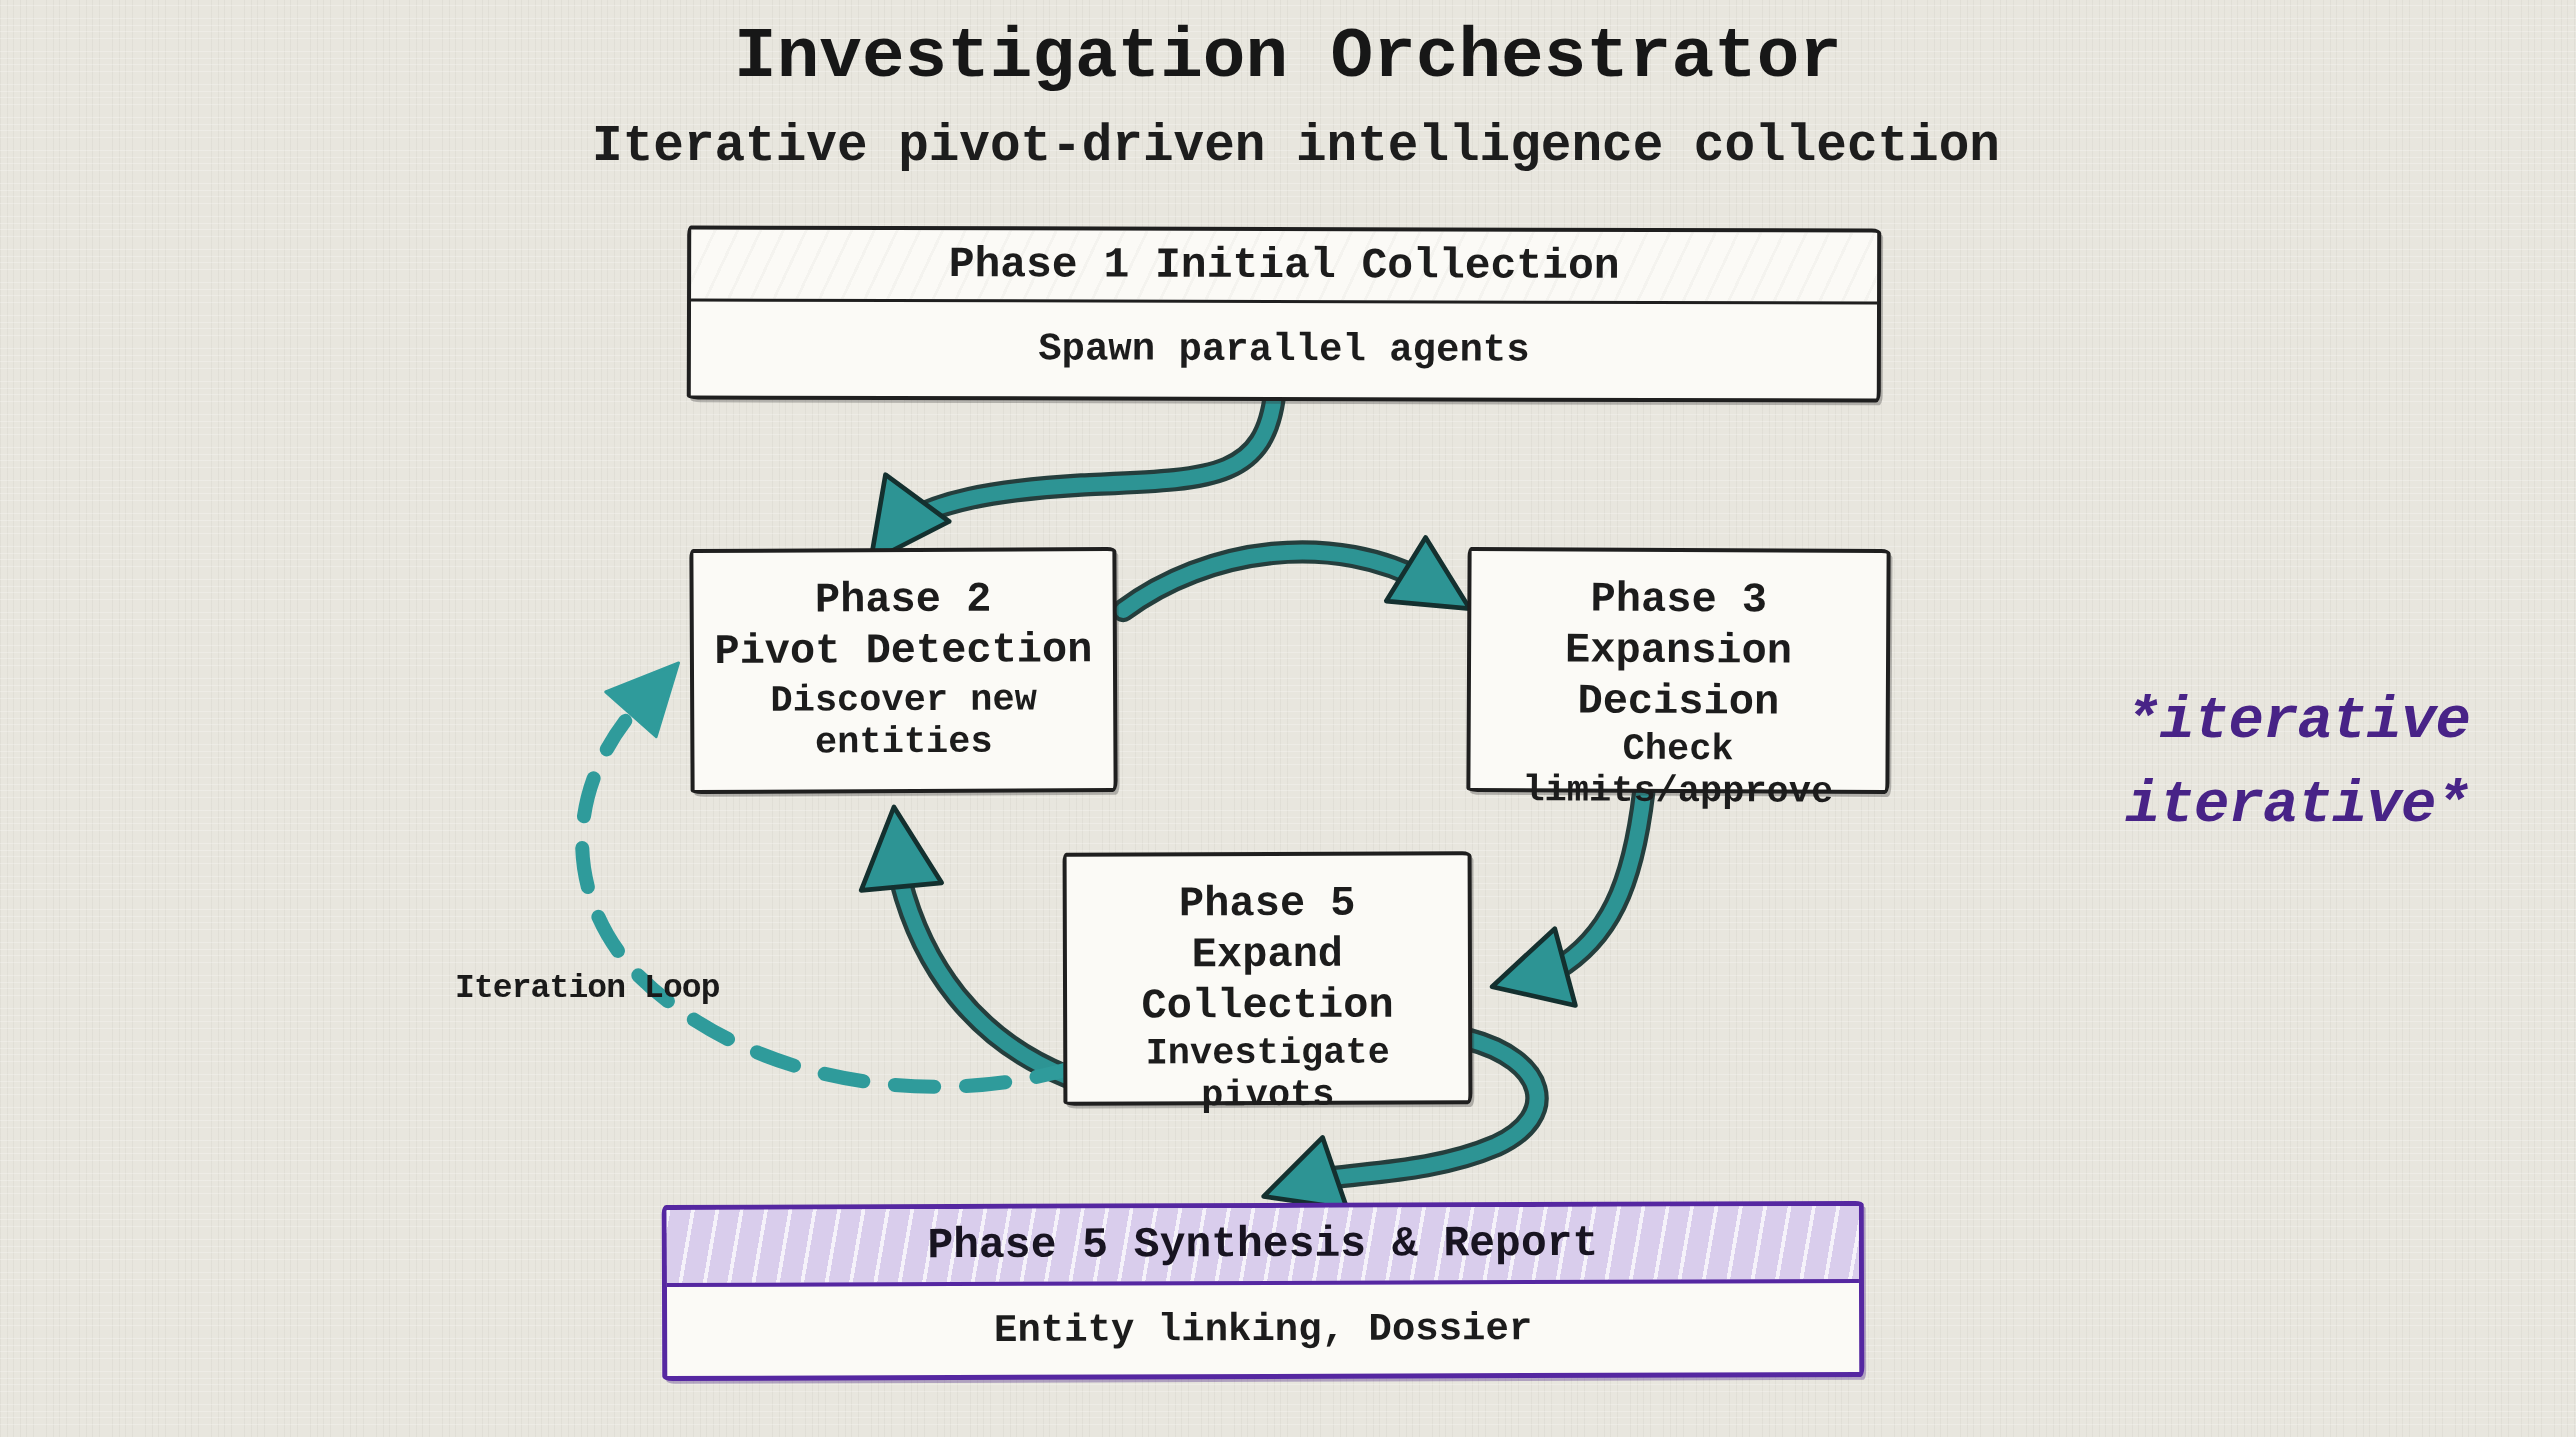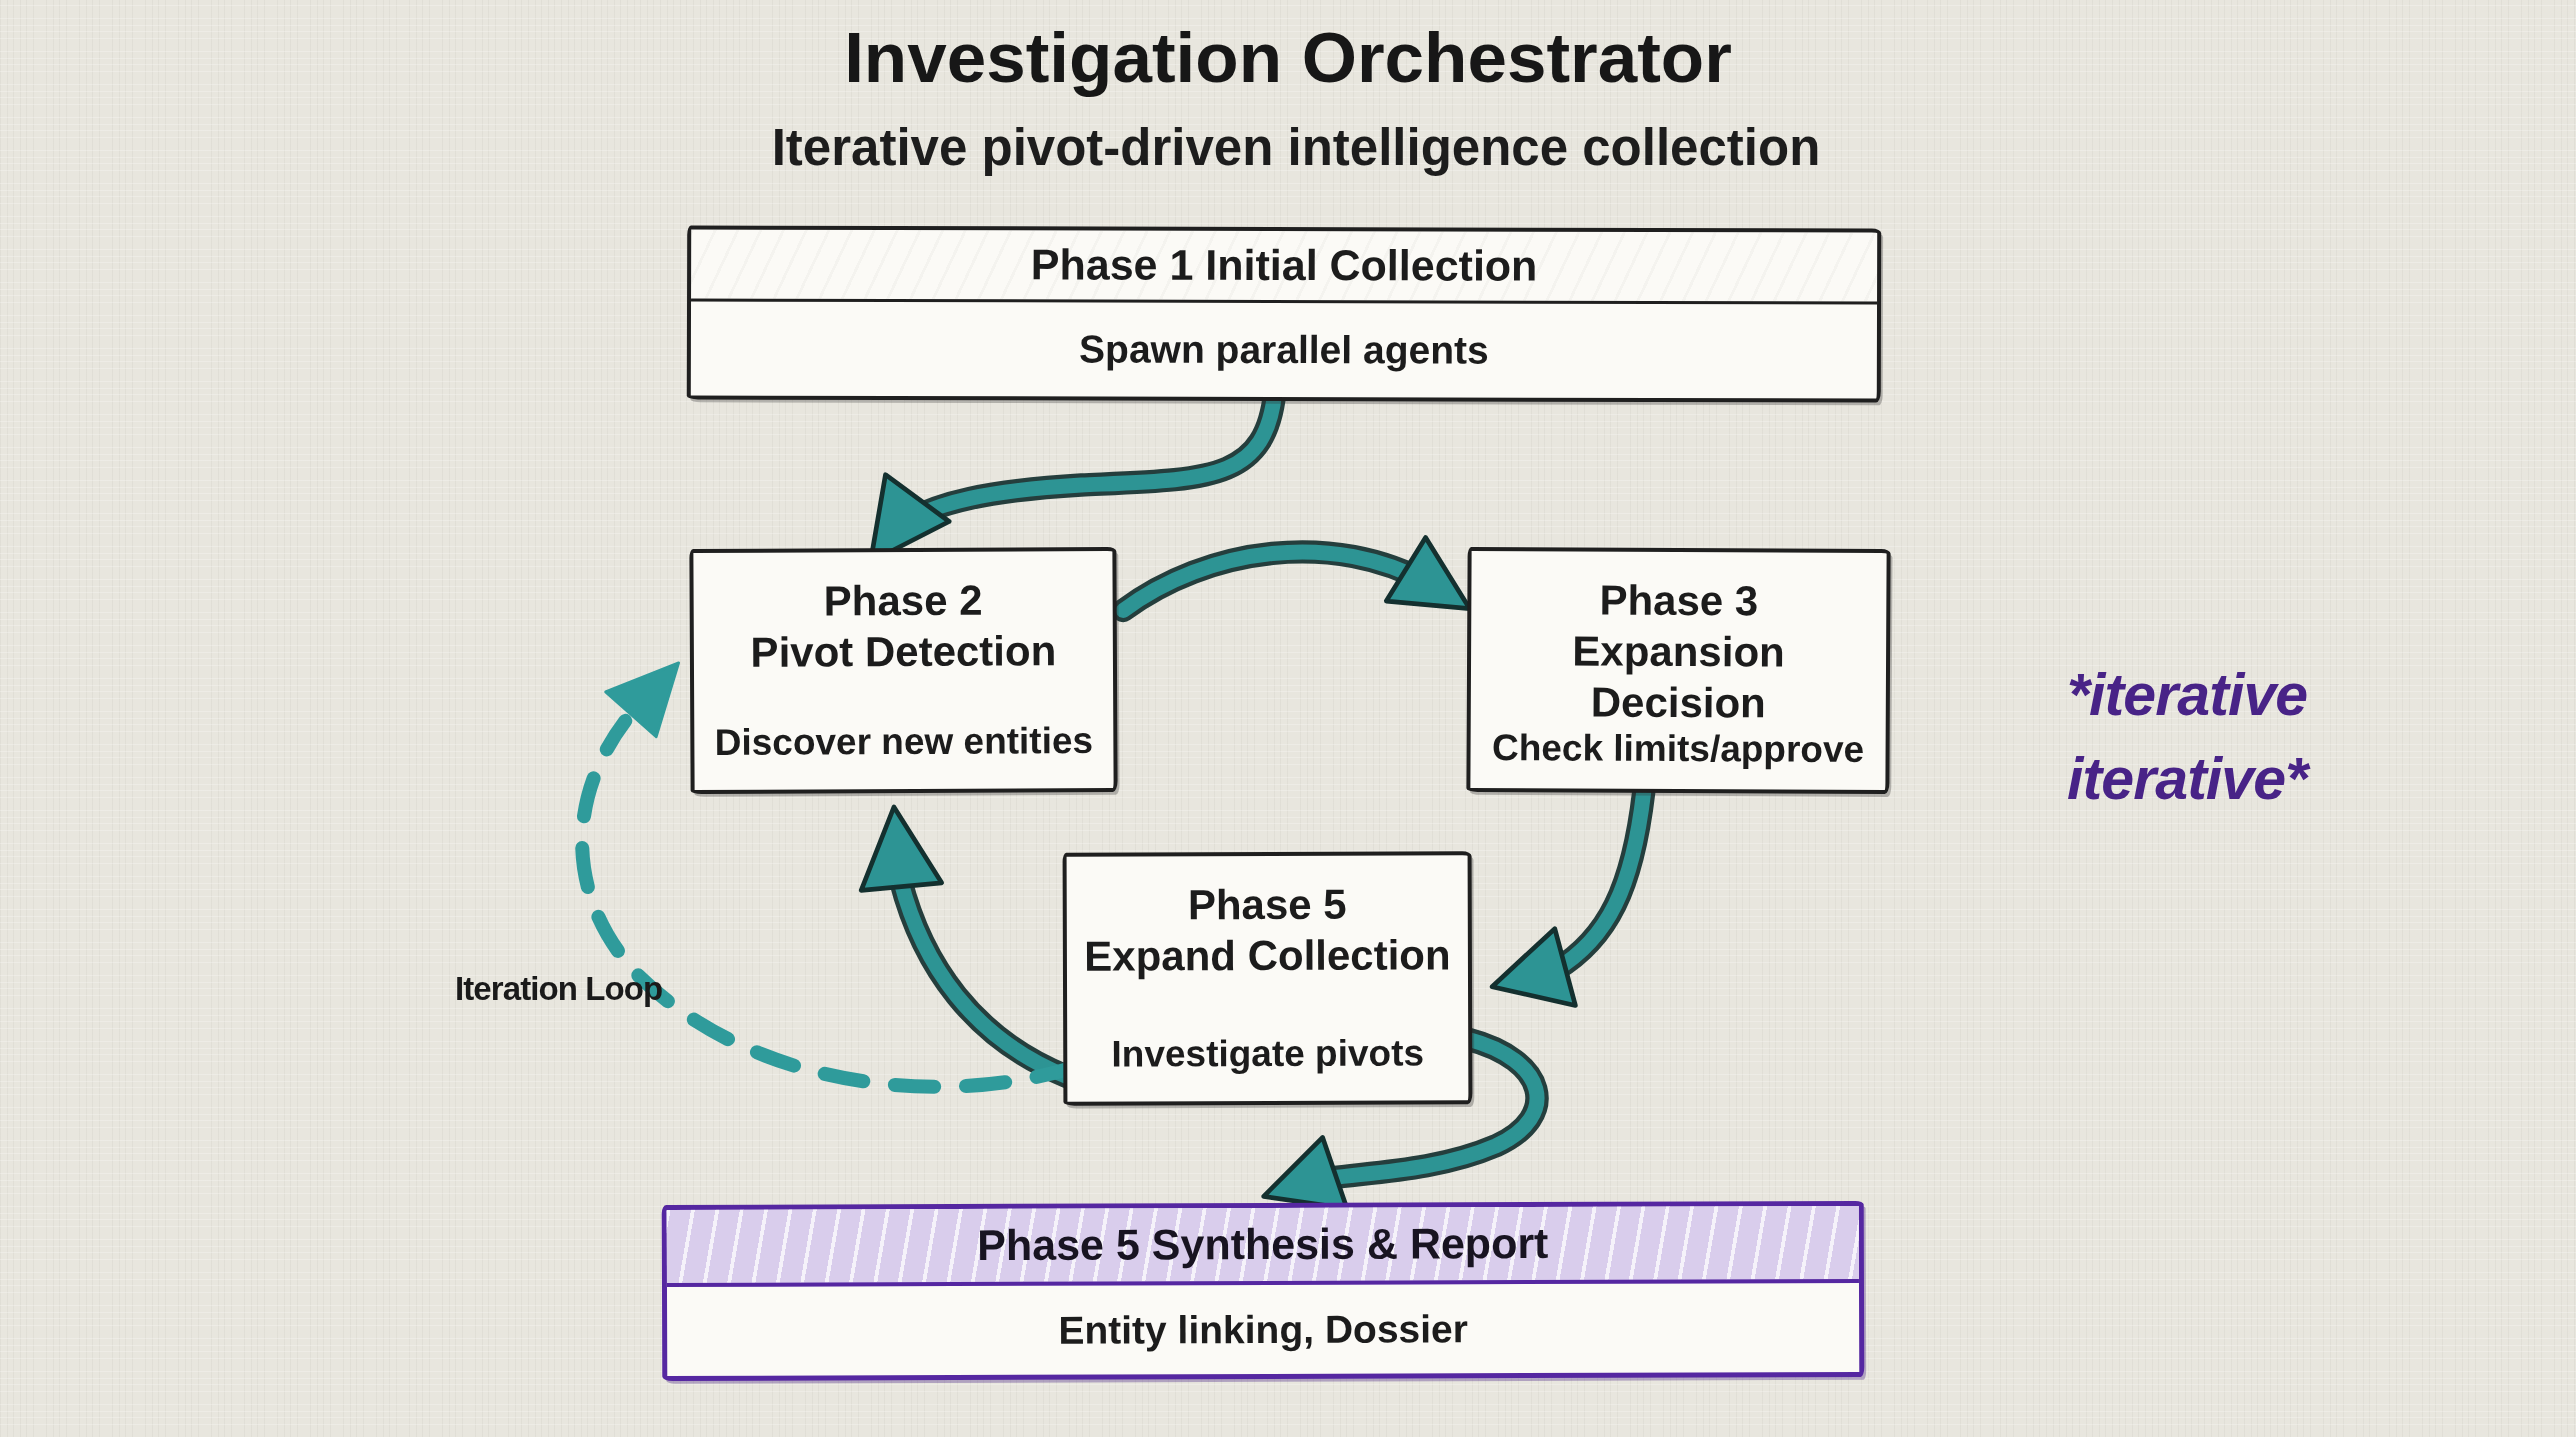--- a/index.html
+++ b/index.html
@@ -5,21 +5,21 @@
   html, body { margin: 0; padding: 0; background: #e8e6de; }
   .canvas {
     position: relative;
     width: 2576px;
     height: 1438px;
     overflow: hidden;
     background-color: #e8e6de;
     background-image:
       repeating-linear-gradient(0deg, rgba(255,255,255,0.25) 0 0.9px, transparent 0.9px 6.6px),
       repeating-linear-gradient(90deg, rgba(190,188,178,0.18) 0 0.9px, transparent 0.9px 6.6px);
-    font-family: Liberation Sans, sans-serif;
+    font-family: Liberation Mono, monospace;
     color: #1c1c1c;
   }
   .title {
     position: absolute; left: 0; right: 0; top: 17px;
     text-align: center;
     font-size: 71px; font-weight: 700; letter-spacing: 0px;
     color: #171717;
   }
   .subtitle {
     position: absolute; left: 0; right: 0; top: 118px;
@@ -70,22 +70,22 @@
     color: #181421;
   }
   .iteration-label {
     position: absolute; z-index: 3;
     left: 455px; top: 970px;
     font-size: 33px; font-weight: 600; color: #1a1a1a;
     letter-spacing: -0.9px;
   }
   .side-note {
     position: absolute; z-index: 3;
-    left: 2067px; top: 654px; width: 403px;
-    text-align: left;
+    left: 2067px; top: 680px; width: 403px;
+    text-align: right;
     font-size: 59px; font-weight: 800; font-style: italic;
     line-height: 1.42;
     color: #482387;
     letter-spacing: -0.9px;
   }
   .arrow-core { fill: none; stroke: #2d9494; stroke-width: 16; stroke-linecap: round; }
   .arrow-under { fill: none; stroke: #14302f; stroke-width: 25; stroke-linecap: round; opacity: 0.92; }
   .arrow-head { fill: #2d9494; stroke: #14302f; stroke-width: 5; stroke-linejoin: round; }
   .arrow-dashed {
     fill: none; stroke: #2f9b9b; stroke-width: 15;

